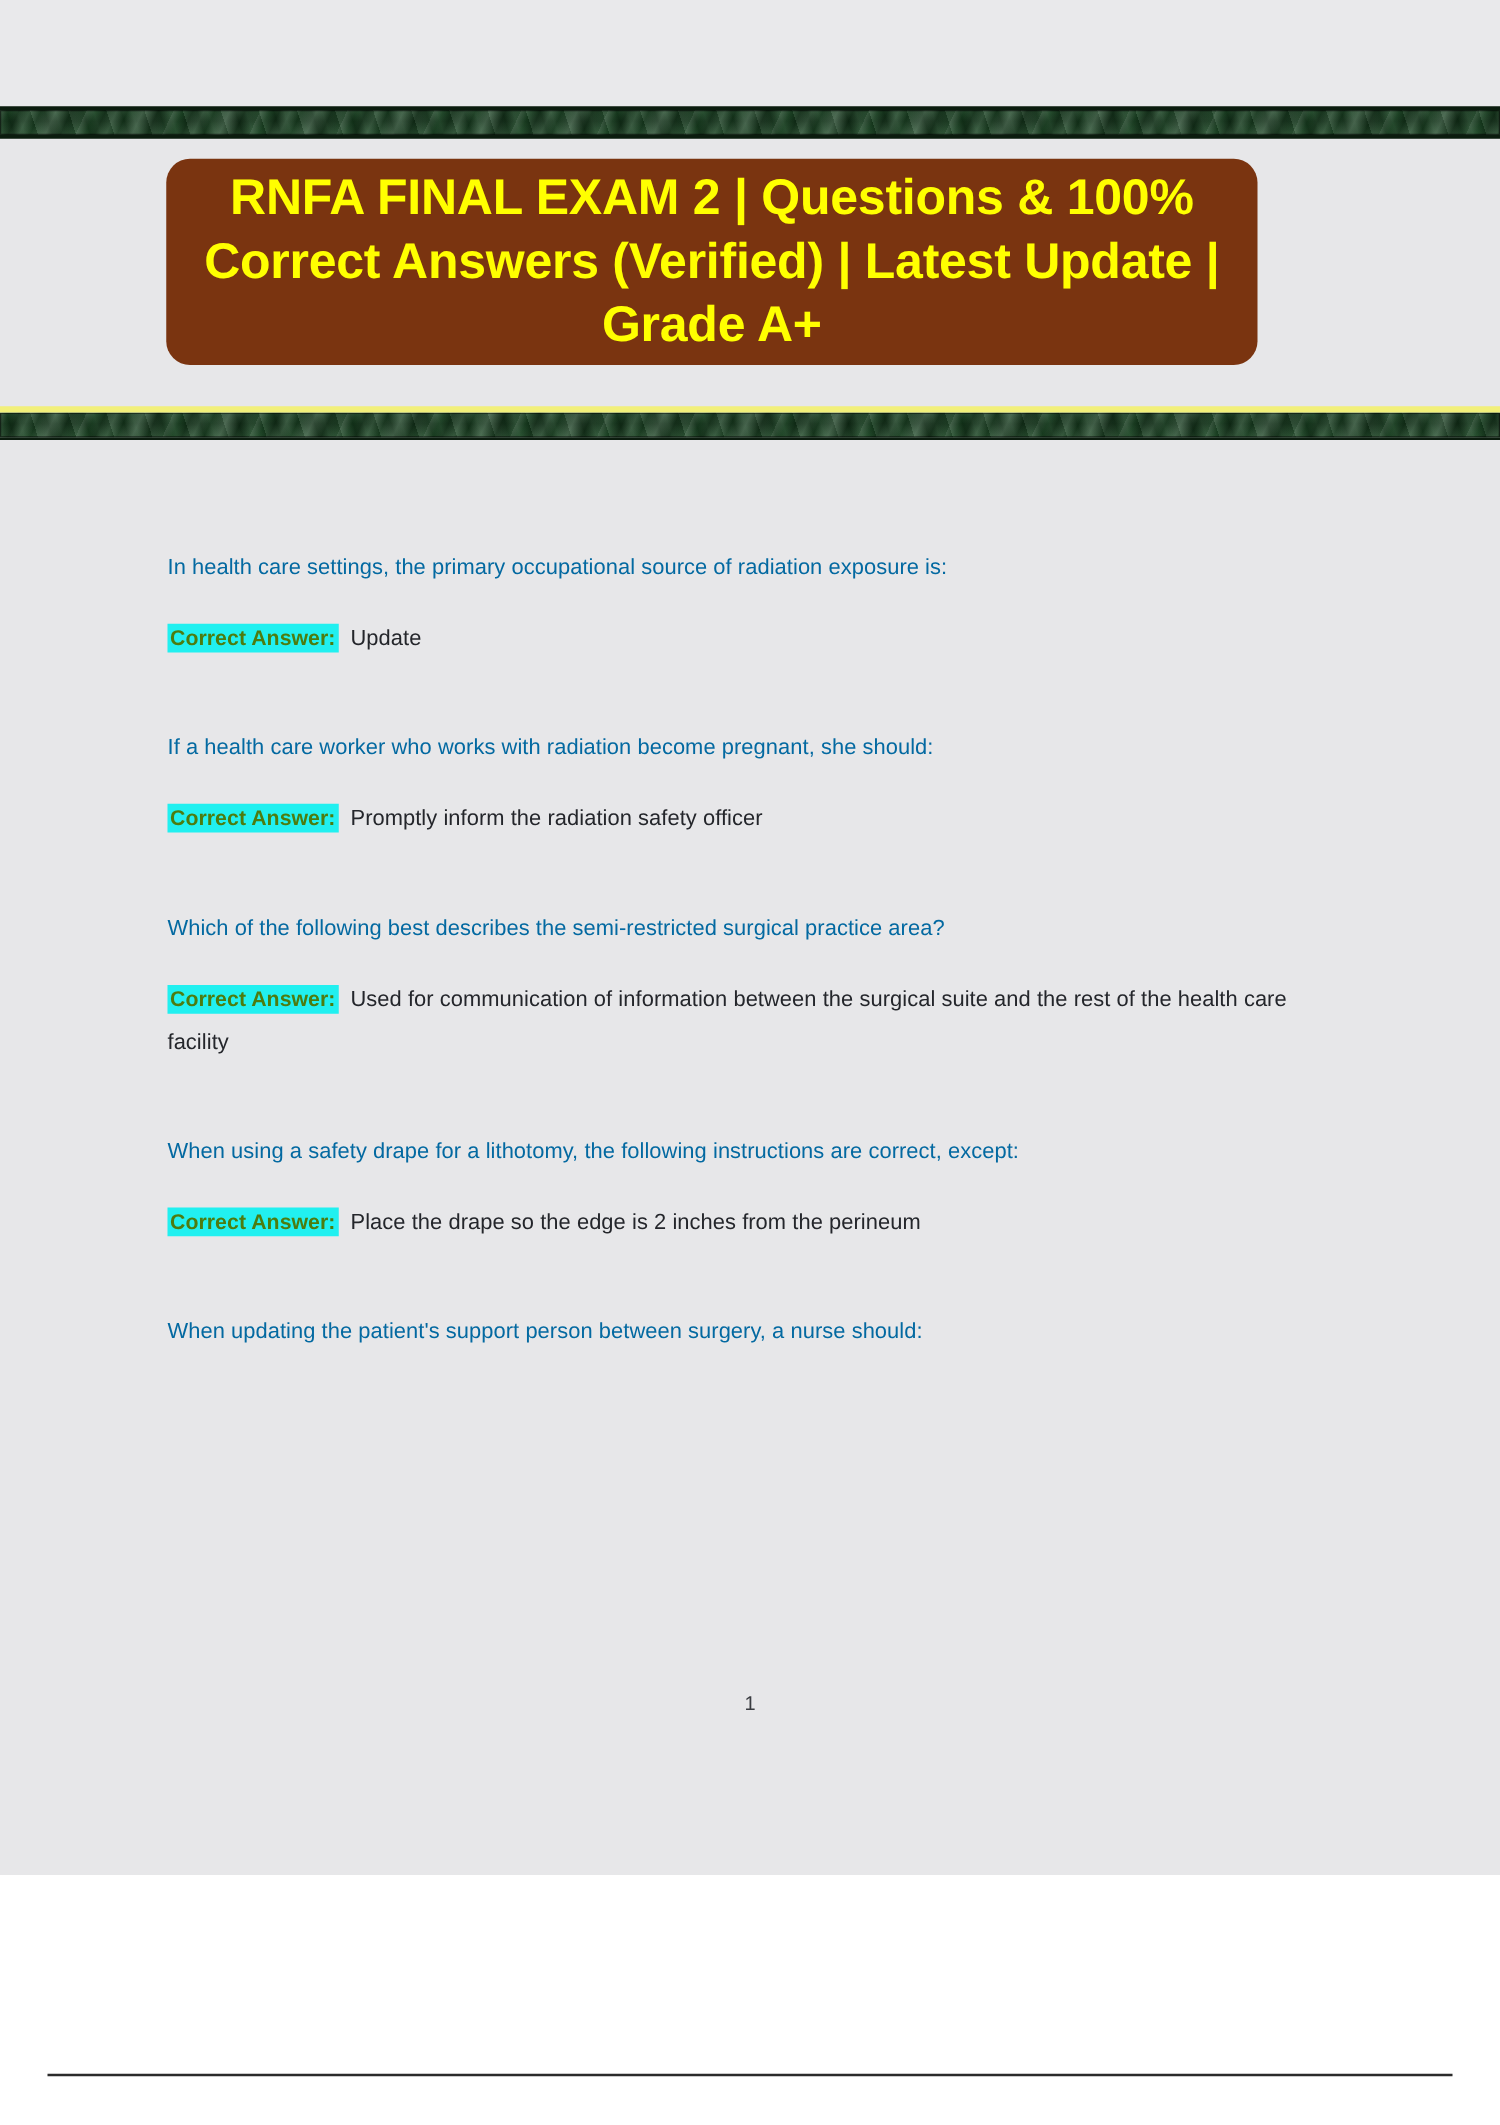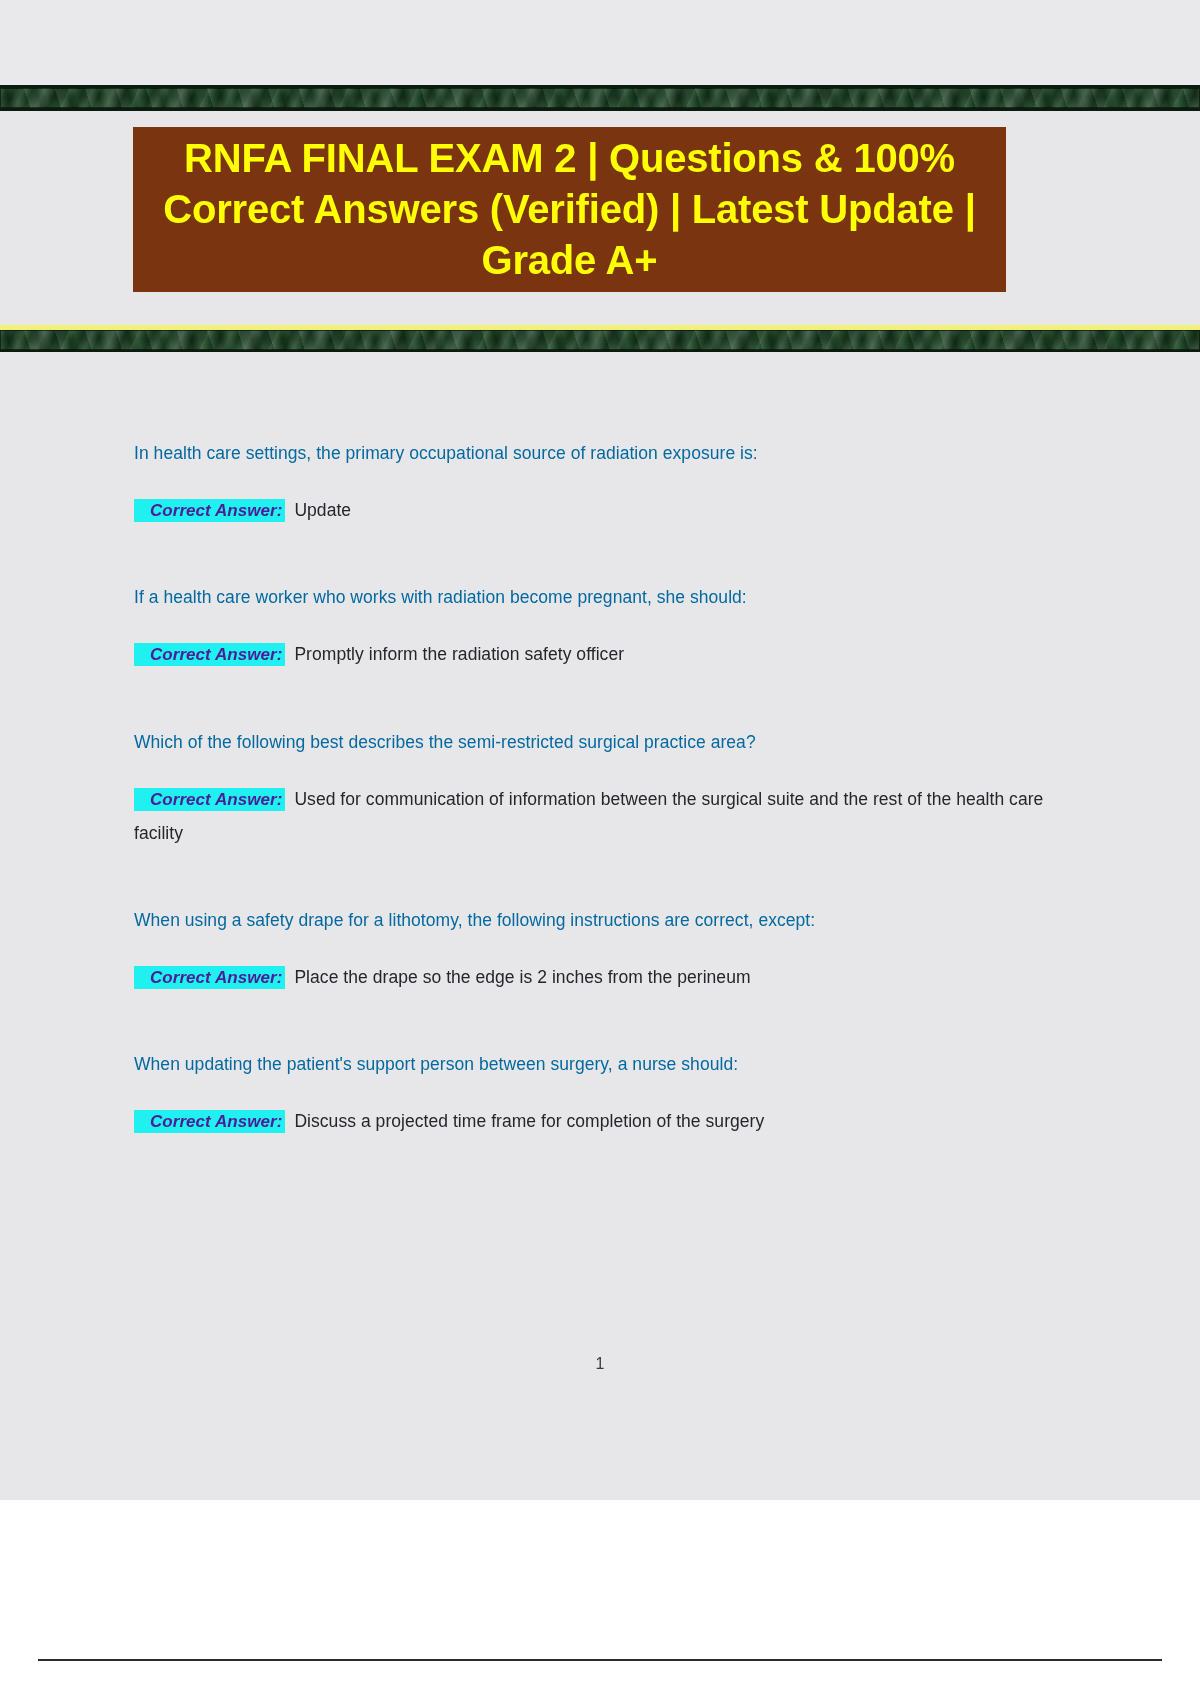--- a/index.html
+++ b/index.html
@@ -78,20 +78,21 @@
     left: 133px;
     top: 127px;
     width: 873px;
     height: 165px;
     background: #7a3410;
     display: flex;
     align-items: center;
     justify-content: center;
     padding: 4px 10px;
     box-sizing: border-box;
+    border-radius: 19px;
   }
   .title-text {
     margin: 0;
     color: #ffff00;
     font-family: "Liberation Sans", sans-serif;
     font-weight: bold;
     font-size: 40px;
     line-height: 1.28;
     text-align: center;
     letter-spacing: -0.2px;
@@ -124,25 +125,24 @@
     font-family: "Liberation Sans", sans-serif;
     font-size: 17.5px;
     color: #24262b;
     line-height: 1.95;
     margin: 0;
     letter-spacing: 0.05px;
   }
 
   .answer-label {
     background: #21f0f0;
-    color: #4c1d95;
+    color: #4d7c0f;
     font-weight: bold;
-    font-style: italic;
     font-size: 17px;
-    padding: 2px 3px 2px 16px;
+    padding: 2px 3px 2px 2px;
     margin-right: 9px;
   }
 
   .answer-text { color: #24262b; }
 
   
   .page-number {
     position: absolute;
     left: 0;
     top: 1355px;
@@ -211,23 +211,20 @@
 
     <div class="qa-block">
       <p class="question-line">When using a safety drape for a lithotomy, the following instructions are correct, except:</p>
       <p class="answer-line">
         <span class="answer-label">Correct Answer:</span><span class="answer-text">Place the drape so the edge is 2 inches from the perineum</span>
       </p>
     </div>
 
     <div class="qa-block">
       <p class="question-line">When updating the patient's support person between surgery, a nurse should:</p>
-      <p class="answer-line">
-        <span class="answer-label">Correct Answer:</span><span class="answer-text">Discuss a projected time frame for completion of the surgery</span>
-      </p>
     </div>
 
   </div>
 
   <div class="page-number">1</div>
 
 </div>
 
 <div class="bottom-white"></div>
 <div class="bottom-rule"></div>

